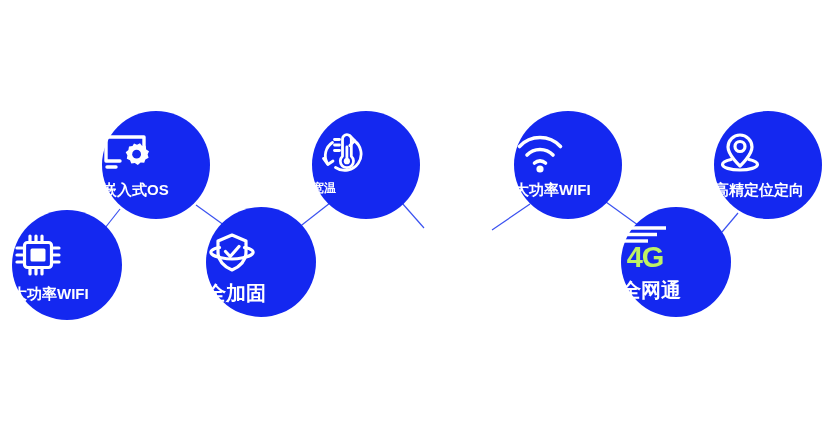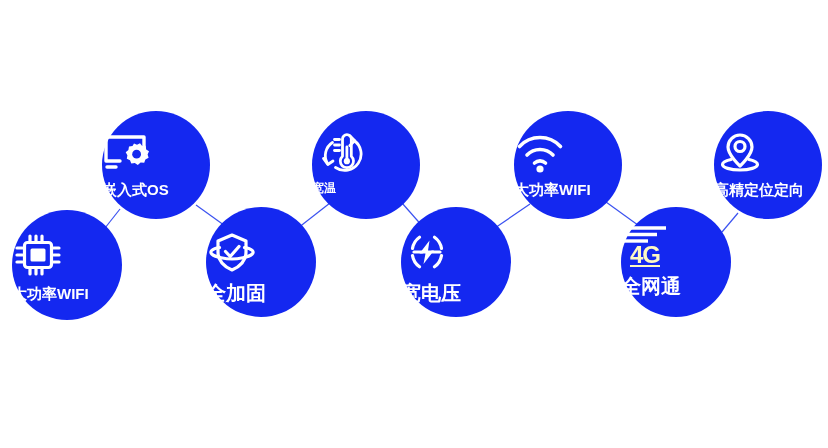--- a/index.html
+++ b/index.html
@@ -67,26 +67,25 @@
     padding-top: 22px;
   }
   .node.bottom .icon-wrap { width: 52px; height: 46px; }
   .node.bottom .node-label { font-size: 20px; margin-top: 8px; }
 
   .node.wide-label .node-label { font-size: 15px; }
   .node.xwide-label .node-label { font-size: 15px; }
 
   
   .fourg-text {
-    color: #fef9c3;
+    color: #bef264;
     font-weight: bold;
-    font-size: 24px;
+    font-size: 29px;
     line-height: 0.9;
     letter-spacing: -1px;
-    text-decoration: underline;
   }
   .fourg-wrap {
     display: flex;
     flex-direction: column;
     align-items: center;
   }
   .bars { margin-bottom: 1px; }
 </style>
 </head>
 <body>
@@ -172,36 +171,20 @@
           <path d="M19.5 12.5 A15.5 15.5 0 0 0 14.5 33.5"></path>
           <path d="M41 10.5 A16 16 0 0 1 22.5 37.5"></path>
           <path d="M10.5 28.5 L14.8 34.5 L20 31"></path>
           <path d="M36.5 5.5 L41.8 10.8 L36.8 15.5"></path>
         </g>
       </svg>
     </span>
     <span class="node-label">宽温</span>
   </div>
 
-  <div class="node bottom" style="left:401px; top:207px;">
-    <span class="icon-wrap">
-      <svg width="48" height="44" viewBox="0 0 48 44">
-        <g fill="none" stroke="#ffffff" stroke-width="3.2" stroke-linecap="round">
-          <path d="M31.5 7.2 A17 17 0 0 1 38.5 18.5"></path>
-          <path d="M38.5 25.5 A17 17 0 0 1 31.5 36.8"></path>
-          <path d="M16.5 36.8 A17 17 0 0 1 9.5 25.5"></path>
-          <path d="M9.5 18.5 A17 17 0 0 1 16.5 7.2"></path>
-          <line x1="11" y1="22" x2="19" y2="22"></line>
-          <line x1="29" y1="22" x2="37" y2="22"></line>
-        </g>
-        <path fill="#ffffff" d="M26.5 10.5 L16.5 23.5 H22.5 L20.5 34 L31 20.5 H25 Z"></path>
-      </svg>
-    </span>
-    <span class="node-label">宽电压</span>
-  </div>
 
   <div class="node top xwide-label" style="left:514px; top:111px;">
     <span class="icon-wrap">
       <svg width="52" height="42" viewBox="0 0 52 42">
         <g fill="none" stroke="#ffffff" stroke-width="3.6" stroke-linecap="round">
           <path d="M5.5 14.5 A28 28 0 0 1 46.5 14.5"></path>
           <path d="M13 23 A18 18 0 0 1 39 23"></path>
           <path d="M20.5 31 A8.3 8.3 0 0 1 31.5 31"></path>
         </g>
         <circle cx="26" cy="37" r="3.6" fill="#ffffff"></circle>

